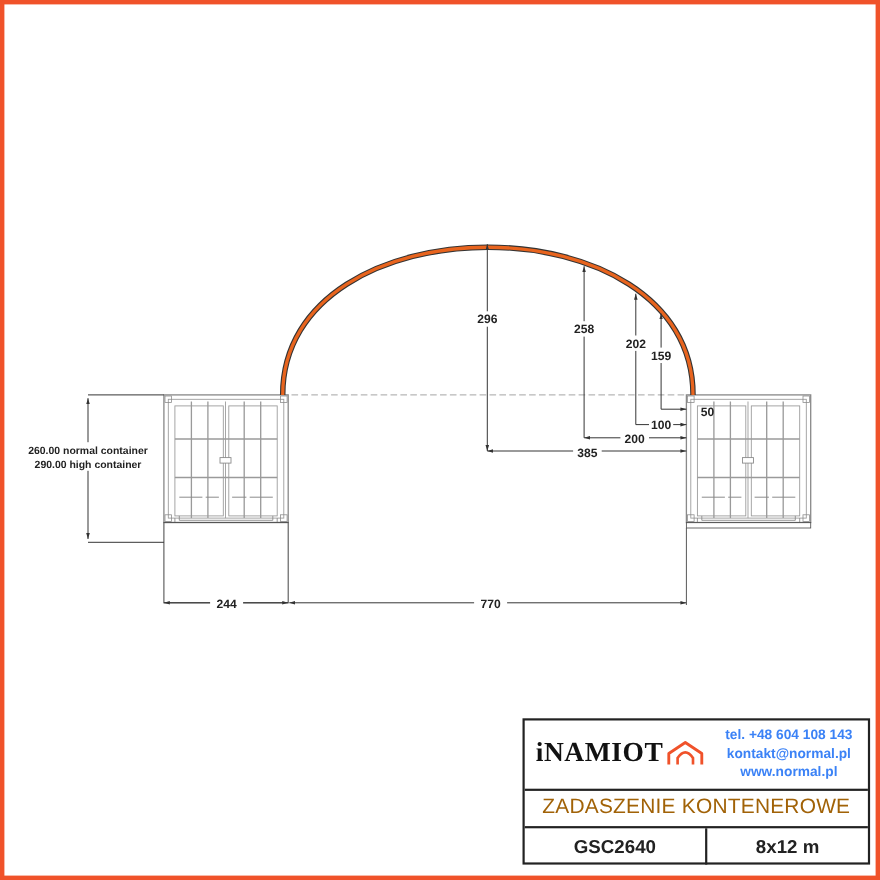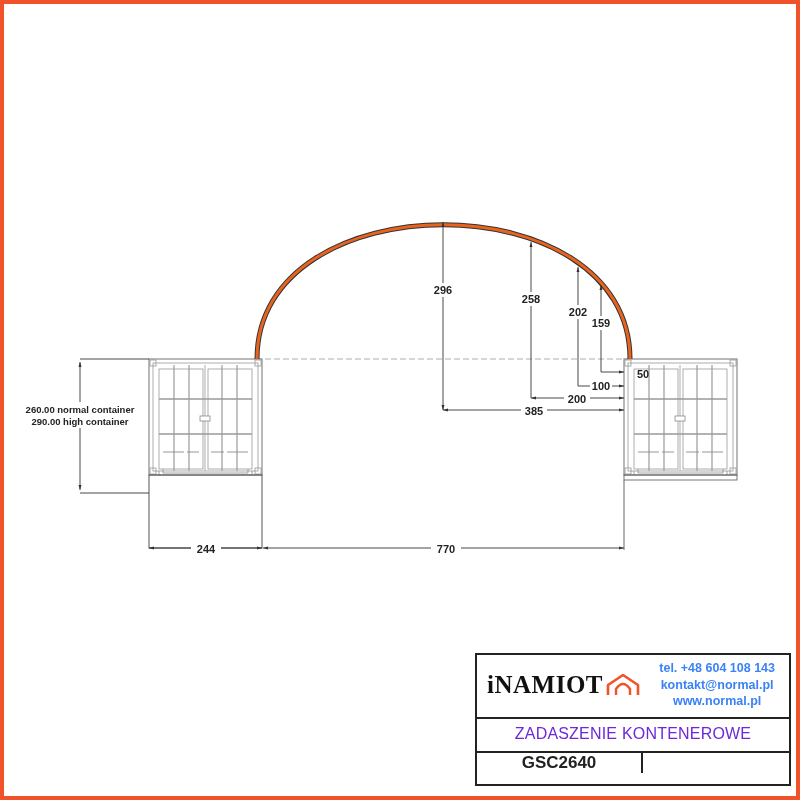--- a/index.html
+++ b/index.html
@@ -3,22 +3,22 @@
 <meta charset="utf-8">
 <style>
   html, body { margin:0; padding:0; background:#fff; }
   body { width:800px; height:800px; position:relative; overflow:hidden; font-family:"Liberation Sans", sans-serif; }
   .frame { position:absolute; left:0; top:0; width:800px; height:800px; box-sizing:border-box; border:4px solid #f0522a; }
   svg.drawing { position:absolute; left:0; top:0; }
   .dim { font-family:"Liberation Sans", sans-serif; font-weight:bold; font-size:11px; fill:#222; }
   .note { font-family:"Liberation Sans", sans-serif; font-weight:bold; font-size:9.5px; fill:#222; }
   .tb { position:absolute; left:475px; top:653px; width:316px; height:133px; border:2px solid #222; box-sizing:border-box; background:#fff; }
   .tb-row1 { position:absolute; left:0; top:0; width:100%; height:62px; border-bottom:2px solid #222; }
-  .tb-row2 { position:absolute; left:0; top:62px; width:100%; height:34px; border-bottom:2px solid #222; display:flex; align-items:center; justify-content:center; font-size:16px; color:#6d28d9; letter-spacing:0.2px;text-align:center; }
-  .tb-row3 { position:absolute; left:0; top:98px; width:100%; height:33px; display:flex;flex-direction:column; }
+  .tb-row2 { position:absolute; left:0; top:62px; width:100%; height:34px; border-bottom:2px solid #222; display:flex; align-items:center; justify-content:center; font-size:19px; color:#a16207; letter-spacing:0.2px;text-align:center; }
+  .tb-row3 { position:absolute; left:0; top:98px; width:100%; height:33px; display:flex; }
   .tb-cell { display:flex; align-items:center; justify-content:center; font-weight:bold; font-size:17px; color:#222; }
   .tb-cell.left { width:164px; border-right:2px solid #222; }
   .tb-cell.right { flex:1; }
   .logo { position:absolute; left:10px; top:16px; display:flex; align-items:center; }
   .logo-text { font-family:"Liberation Serif", serif; font-weight:bold; font-size:25px; color:#111; letter-spacing:0.5px; }
   .logo-icon { margin-left:3px; width:34px; height:24px; }
   .contact { position:absolute; right:14px; top:5px; text-align:center; font-weight:bold; font-size:12.5px; line-height:16.5px; color:#3b82f6; }
 </style>
 </head>
 <body>
@@ -126,14 +126,15 @@
     </div>
     <div class="contact">
       <div>tel. +48 604 108 143</div>
       <div>kontakt@normal.pl</div>
       <div>www.normal.pl</div>
     </div>
   </div>
   <div class="tb-row2">ZADASZENIE KONTENEROWE</div>
   <div class="tb-row3">
     <div class="tb-cell left">GSC2640</div>
+    <div class="tb-cell right">8x12 m</div>
   </div>
 </div>
 
 </body></html>

